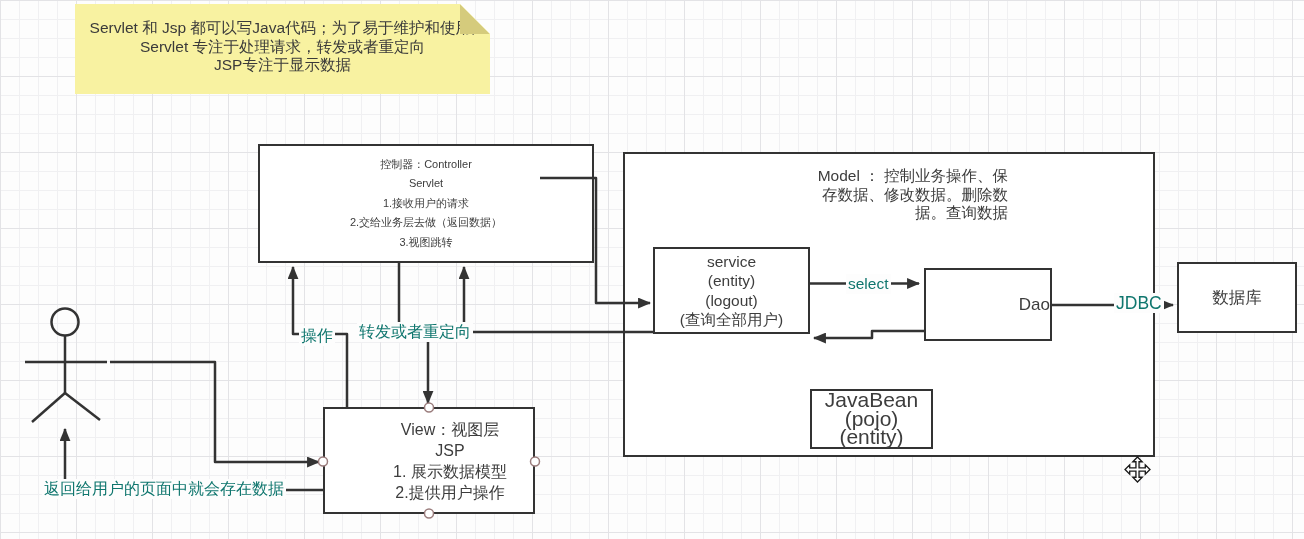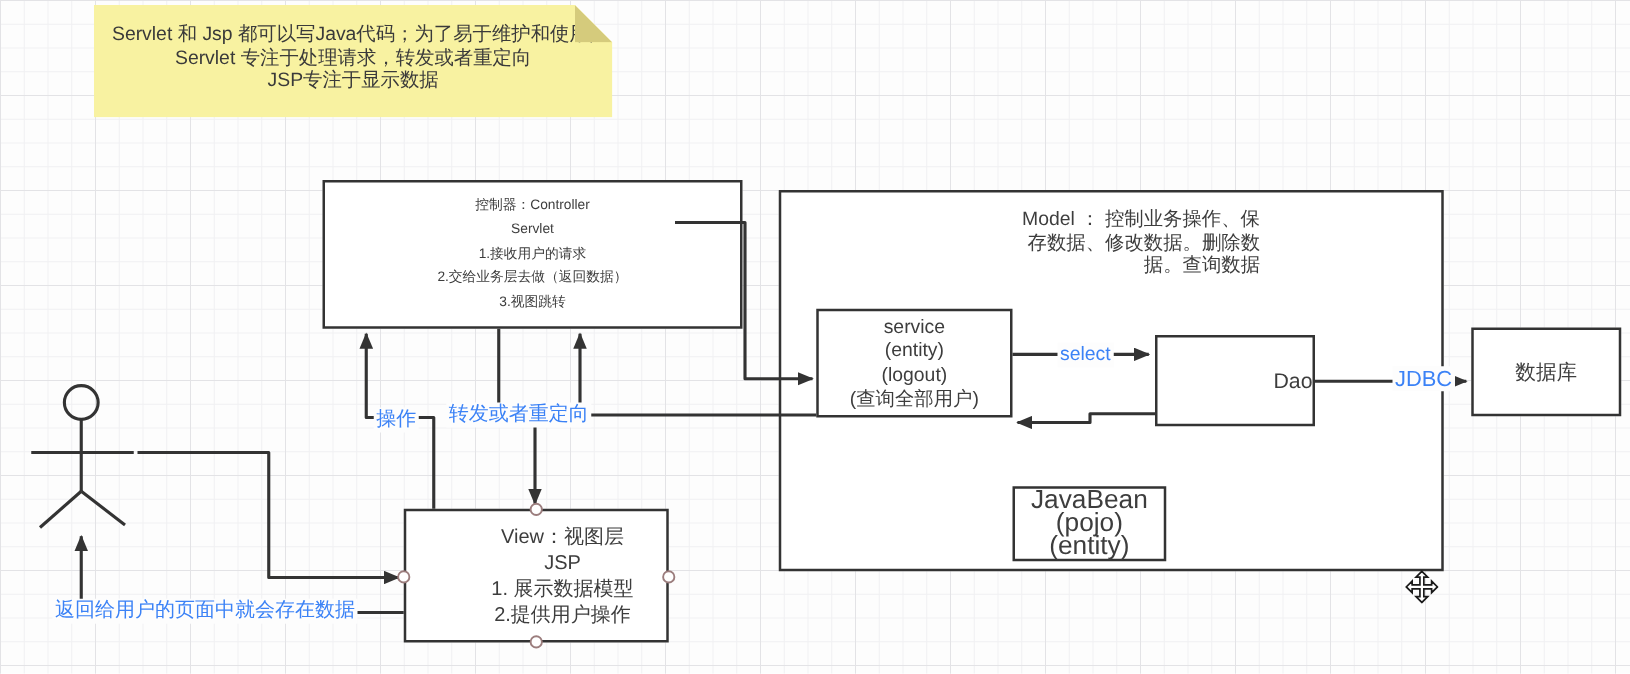--- a/index.html
+++ b/index.html
@@ -32,21 +32,21 @@
   .controller{left:258px;top:144px;width:336px;height:119px;font-size:11px;line-height:19.5px;}
   .model{left:623px;top:152px;width:532px;height:305px;display:block;}
   .model-text{margin:13px 0 0 83px;width:300px;font-size:15.5px;line-height:18.5px;text-align:right;}
   .service{left:653px;top:247px;width:157px;height:87px;font-size:15.5px;line-height:19.5px;}
   .dao{left:924px;top:268px;width:128px;height:73px;font-size:17px;align-items:flex-end;}
   .javabean{left:810px;top:389px;width:123px;height:60px;font-size:21px;line-height:18.5px;}
   .database{left:1177px;top:262px;width:120px;height:71px;font-size:16.5px;}
   .view{left:323px;top:407px;width:212px;height:107px;font-size:16px;line-height:21px;padding-left:42px;}
   .wires{position:absolute;left:0;top:0;width:1304px;height:539px;}
   .elabel{
-    position:absolute;background:#fdfdfd;color:#3b82f6;
+    position:absolute;background:#fdfdfd;color:#0f766e;
     font-size:16px;line-height:18px;padding:1px 2px;white-space:nowrap;
   }
   .lbl-operate{left:299px;top:326px;}
   .lbl-forward{left:357px;top:322px;}
   .lbl-select{left:846px;top:274px;font-size:15.5px;}
   .lbl-jdbc{left:1114px;top:293px;font-size:17.5px;}
   .lbl-return{left:42px;top:479px;}
   .cursor-move{position:absolute;left:1124px;top:456px;}
 </style>
 </head>

